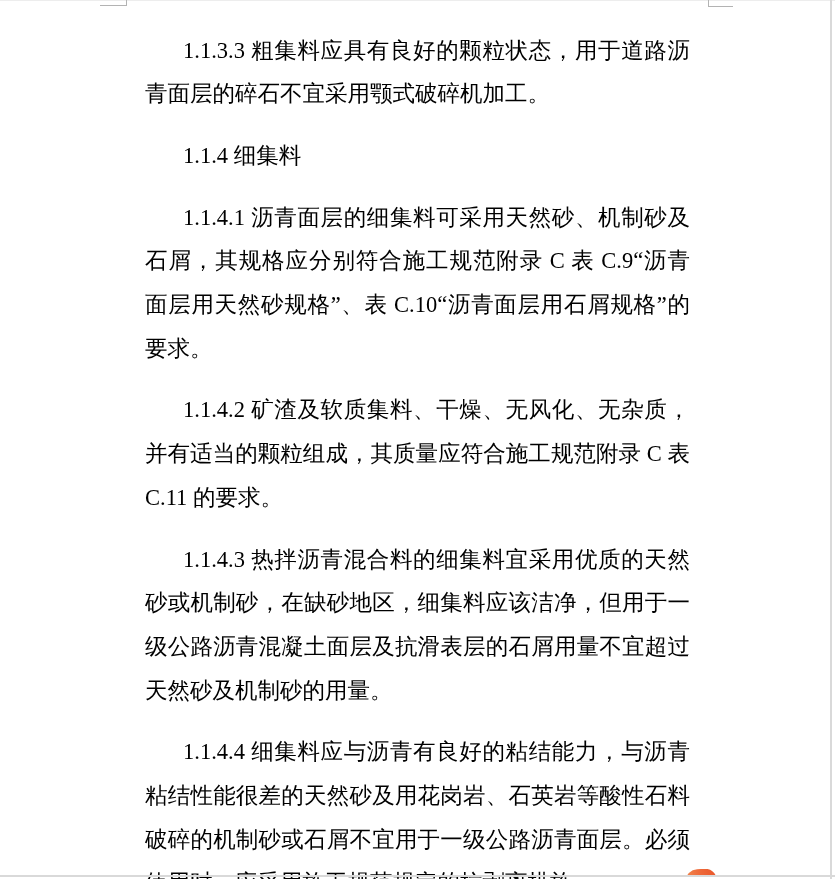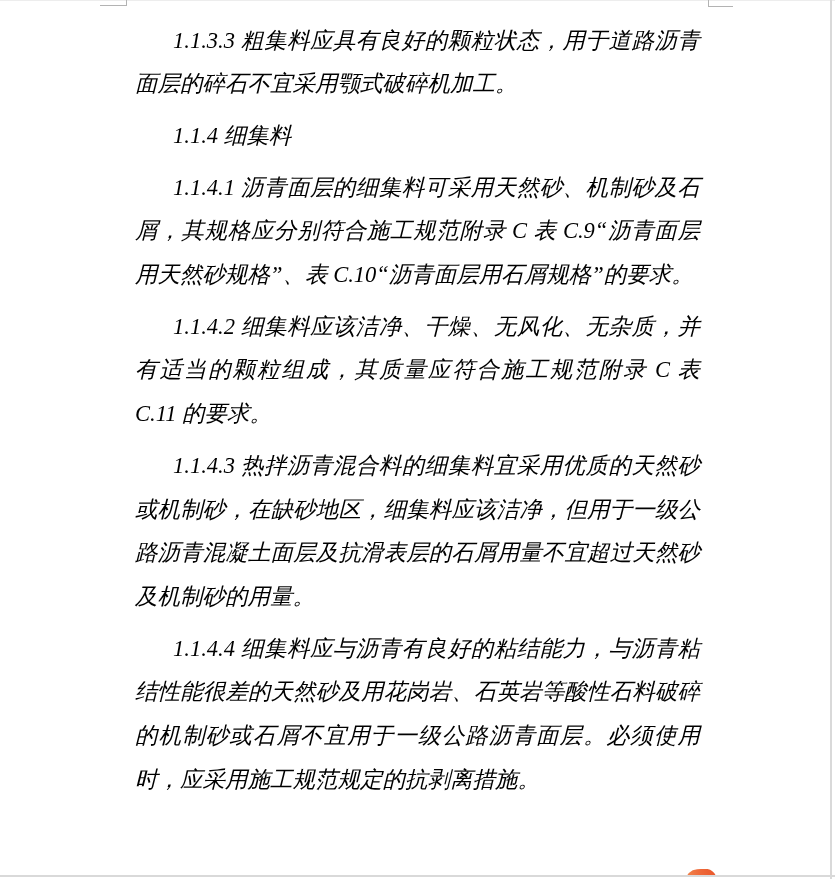--- a/index.html
+++ b/index.html
@@ -33,23 +33,22 @@
     top: 0;
     width: 581px;
     padding-top: 10.5px;
     color: #000000;
     font-size: 22.5px;
     line-height: 43.7px;
     text-align: justify;
     text-justify: inter-ideograph;
   }
   .doc-body p {
-    margin: 8px;
+    margin: 18px;
     text-indent: 38px;
-    font-style: italic;
   }
 
   
   .window-border-right {
     position: absolute; left: 830px; top: 0; width: 2px; height: 879px;
     background: #d9d9d9;
   }
   .window-border-bottom {
     position: absolute; left: 0; top: 875px; width: 835px; height: 2px;
     background: #d9d9d9;
@@ -76,21 +75,21 @@
 
   <div class="mark mark-left-h"></div>
   <div class="mark mark-left-v"></div>
   <div class="mark mark-right-v"></div>
   <div class="mark mark-right-h"></div>
 
   <div class="doc-body">
     <p>1.1.3.3 粗集料应具有良好的颗粒状态，用于道路沥青面层的碎石不宜采用颚式破碎机加工。</p>
     <p>1.1.4 细集料</p>
     <p>1.1.4.1 沥青面层的细集料可采用天然砂、机制砂及石屑，其规格应分别符合施工规范附录 C 表 C.9“沥青面层用天然砂规格”、表 C.10“沥青面层用石屑规格”的要求。</p>
-    <p>1.1.4.2 细集料应该洁净、干燥、无风化、无杂质，并有适当的颗粒组成，其质量应符合施工规范附录 C 表 C.11 的要求。</p>
+    <p>1.1.4.2 矿渣及软质集料、干燥、无风化、无杂质，并有适当的颗粒组成，其质量应符合施工规范附录 C 表 C.11 的要求。</p>
     <p>1.1.4.3 热拌沥青混合料的细集料宜采用优质的天然砂或机制砂，在缺砂地区，细集料应该洁净，但用于一级公路沥青混凝土面层及抗滑表层的石屑用量不宜超过天然砂及机制砂的用量。</p>
     <p>1.1.4.4 细集料应与沥青有良好的粘结能力，与沥青粘结性能很差的天然砂及用花岗岩、石英岩等酸性石料破碎的机制砂或石屑不宜用于一级公路沥青面层。必须使用时，应采用施工规范规定的抗剥离措施。</p>
   </div>
 
   <div class="logo-fragment-clip">
     <div class="logo-fragment"></div>
   </div>
 
   <div class="window-border-right"></div>
   <div class="window-border-bottom"></div>

